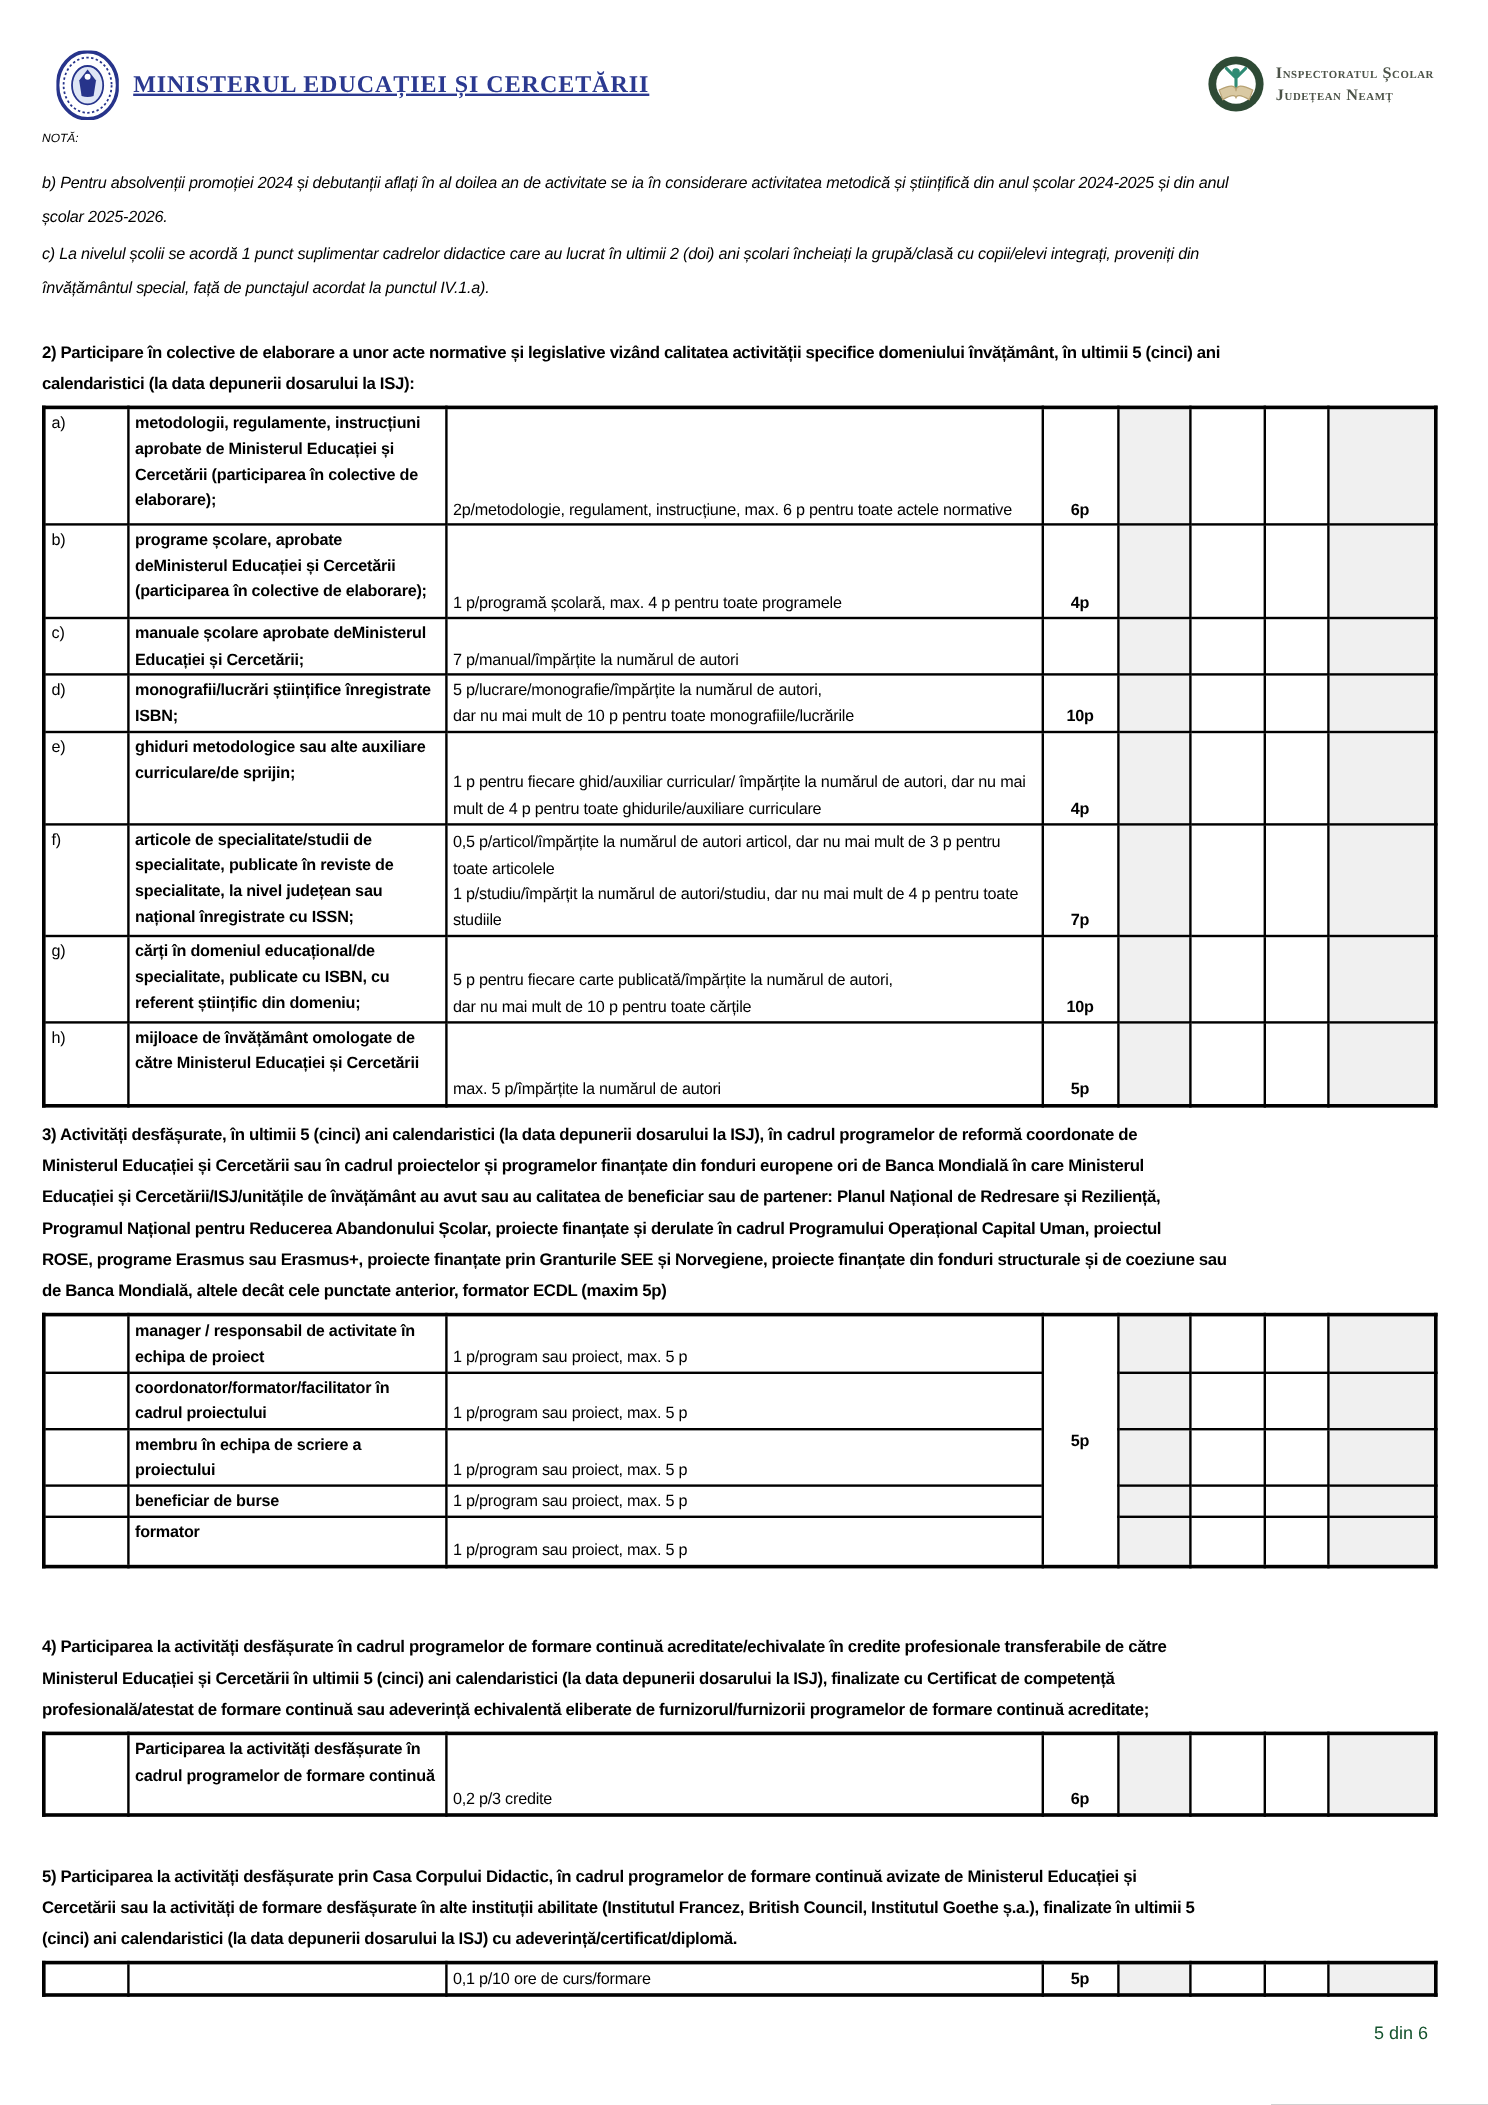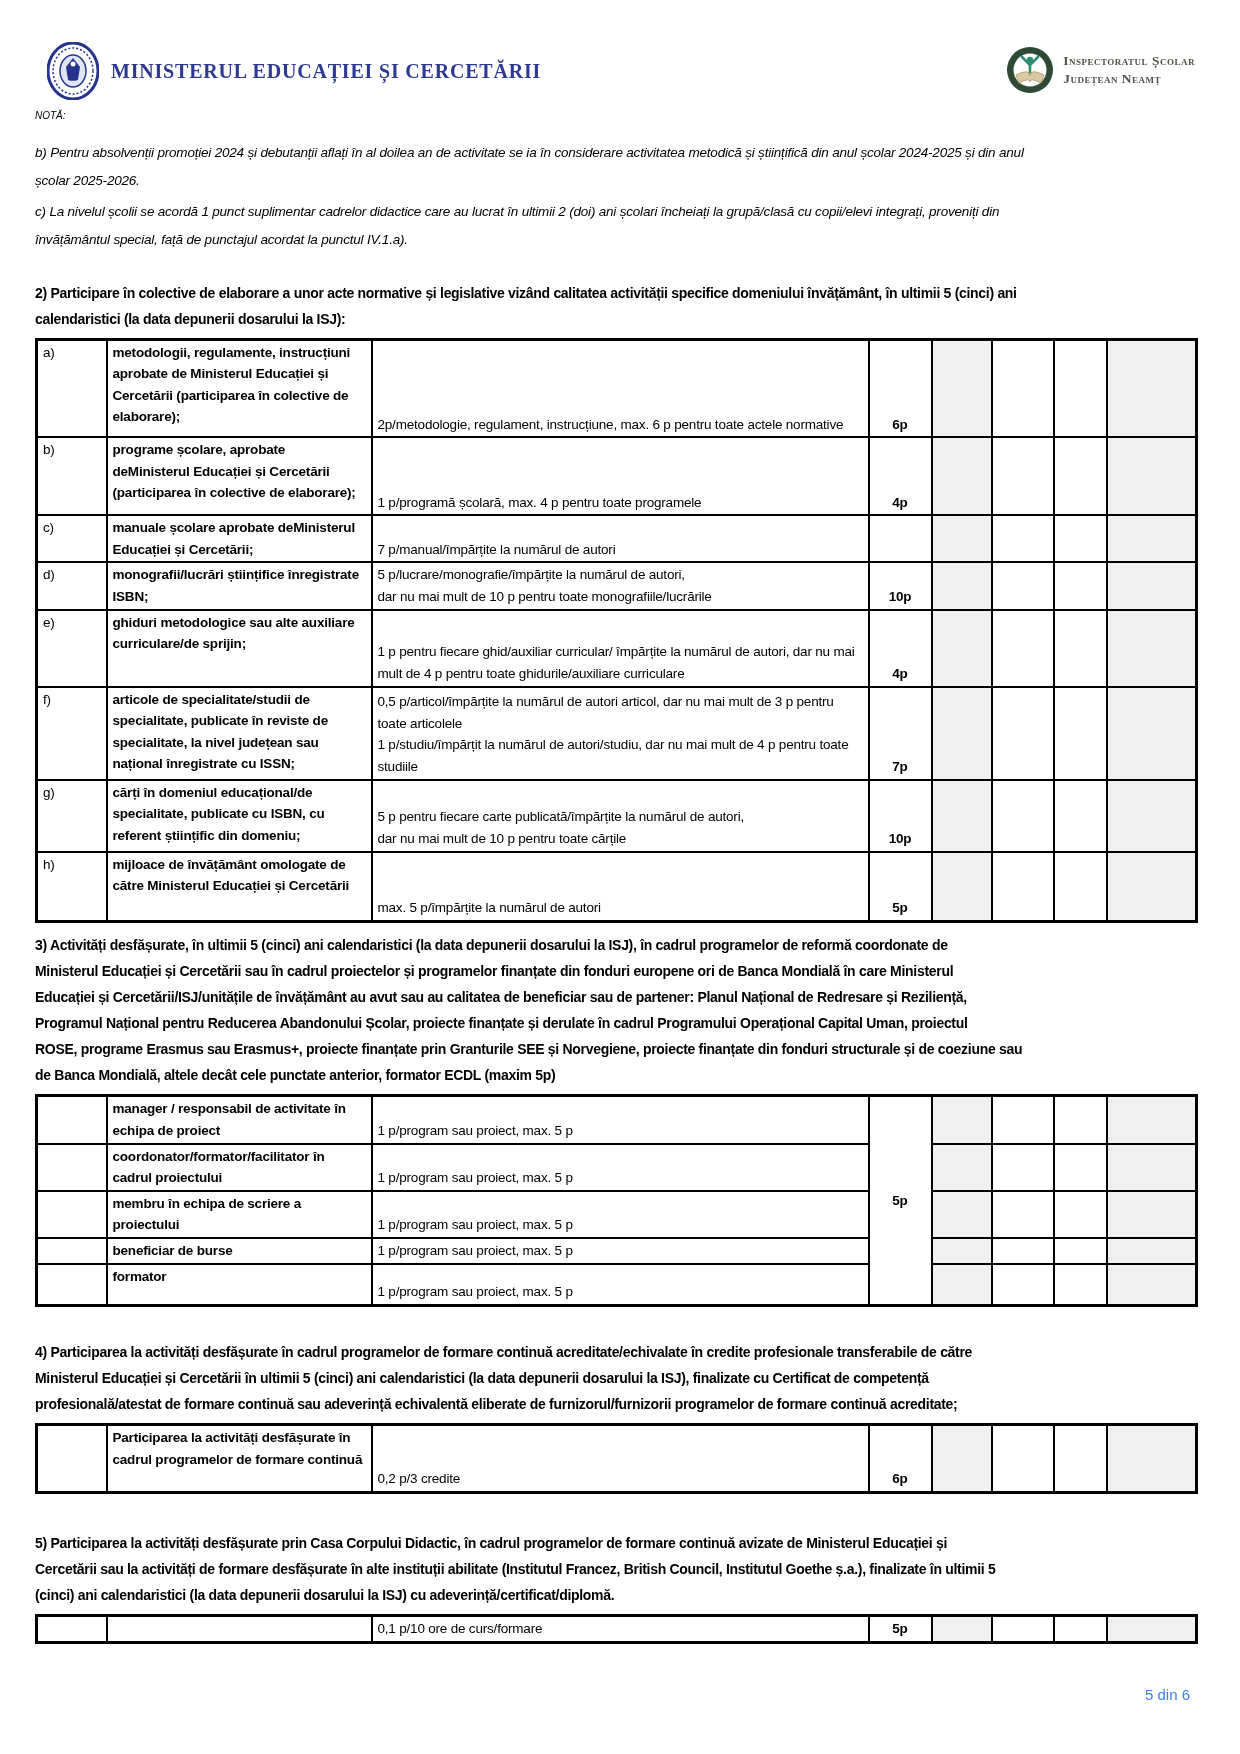--- a/index.html
+++ b/index.html
@@ -6,47 +6,47 @@
   .page {
     width:1240px; height:1754px; background:#ffffff; position:relative;
     box-sizing:border-box; padding:42px 45px 0 35px;
     font-family:"Liberation Sans", sans-serif; color:#000;
   }
   
   .hdr { display:flex; justify-content:space-between; align-items:flex-start; height:66px; }
   .hdr-left { display:flex; align-items:center; gap:12px; margin-left:12px; }
   .ministry {
     font-family:"Liberation Serif", serif; font-weight:bold; font-size:20px;
-    color:#2b3990; letter-spacing:0.8px;
+    color:#2b3990; letter-spacing:0.8px;text-decoration:underline;
   }
   .hdr-right { display:flex; align-items:center; gap:9px; margin-top:4px; }
   .isj-text {
     font-family:"Liberation Serif", serif; font-variant:small-caps;
     font-size:13.5px; color:#4c5348; line-height:1.3; letter-spacing:0.5px; font-weight:bold;
   }
   
   .nota-label { font-style:italic; font-size:10px; margin:2px 0 18px 0; }
   .nota { font-style:italic; font-size:13.5px; letter-spacing:-0.2px; line-height:2.05; margin:0 0 4px 0; white-space:pre-line; }
   
   .sec-h { font-weight:bold; font-size:14px; letter-spacing:-0.3px; line-height:26px; margin:0; white-space:pre-line; }
   .mt-s2 { margin-top:26px; }
   .mt-s3 { margin-top:9px; }
-  .mt-s4 { margin-top:32px; }
+  .mt-s4 { margin-top:52px; }
   .mt-s5 { margin-top:36px; }
   
   .tbl { border-collapse:collapse; width:1160px; table-layout:fixed; border:3px solid #000; margin-top:6px; }
   .tbl td { border:2px solid #000; padding:1px 5px; font-size:13.5px; line-height:1.6; letter-spacing:-0.2px; overflow:hidden; }
   .cell-letter { vertical-align:top; font-size:11.5px; padding:1px 3px; }
   .cell-desc { vertical-align:top; font-weight:bold; }
   .cell-crit { vertical-align:bottom; white-space:pre-line; }
   .cell-pts { vertical-align:bottom; text-align:center; font-weight:bold; font-size:13px; }
   .cell-pts-mid { vertical-align:middle; text-align:center; font-weight:bold; font-size:13px; }
   .shade { background:#f0f0f0; }
   
-  .page-num { position:absolute; right:50px; top:1686px; font-size:15px; color:#3b82f6; }
+  .page-num { position:absolute; right:50px; top:1686px; font-size:15px; color:#14532d; }
 </style>
 </head>
 <body>
 
 <div class="page">
 
   <div class="hdr">
     <div class="hdr-left">
       <svg width="52" height="58" viewBox="0 0 52 58">
         <ellipse cx="26" cy="29" rx="25" ry="28" fill="#ffffff" stroke="#27348b" stroke-width="3"></ellipse>

